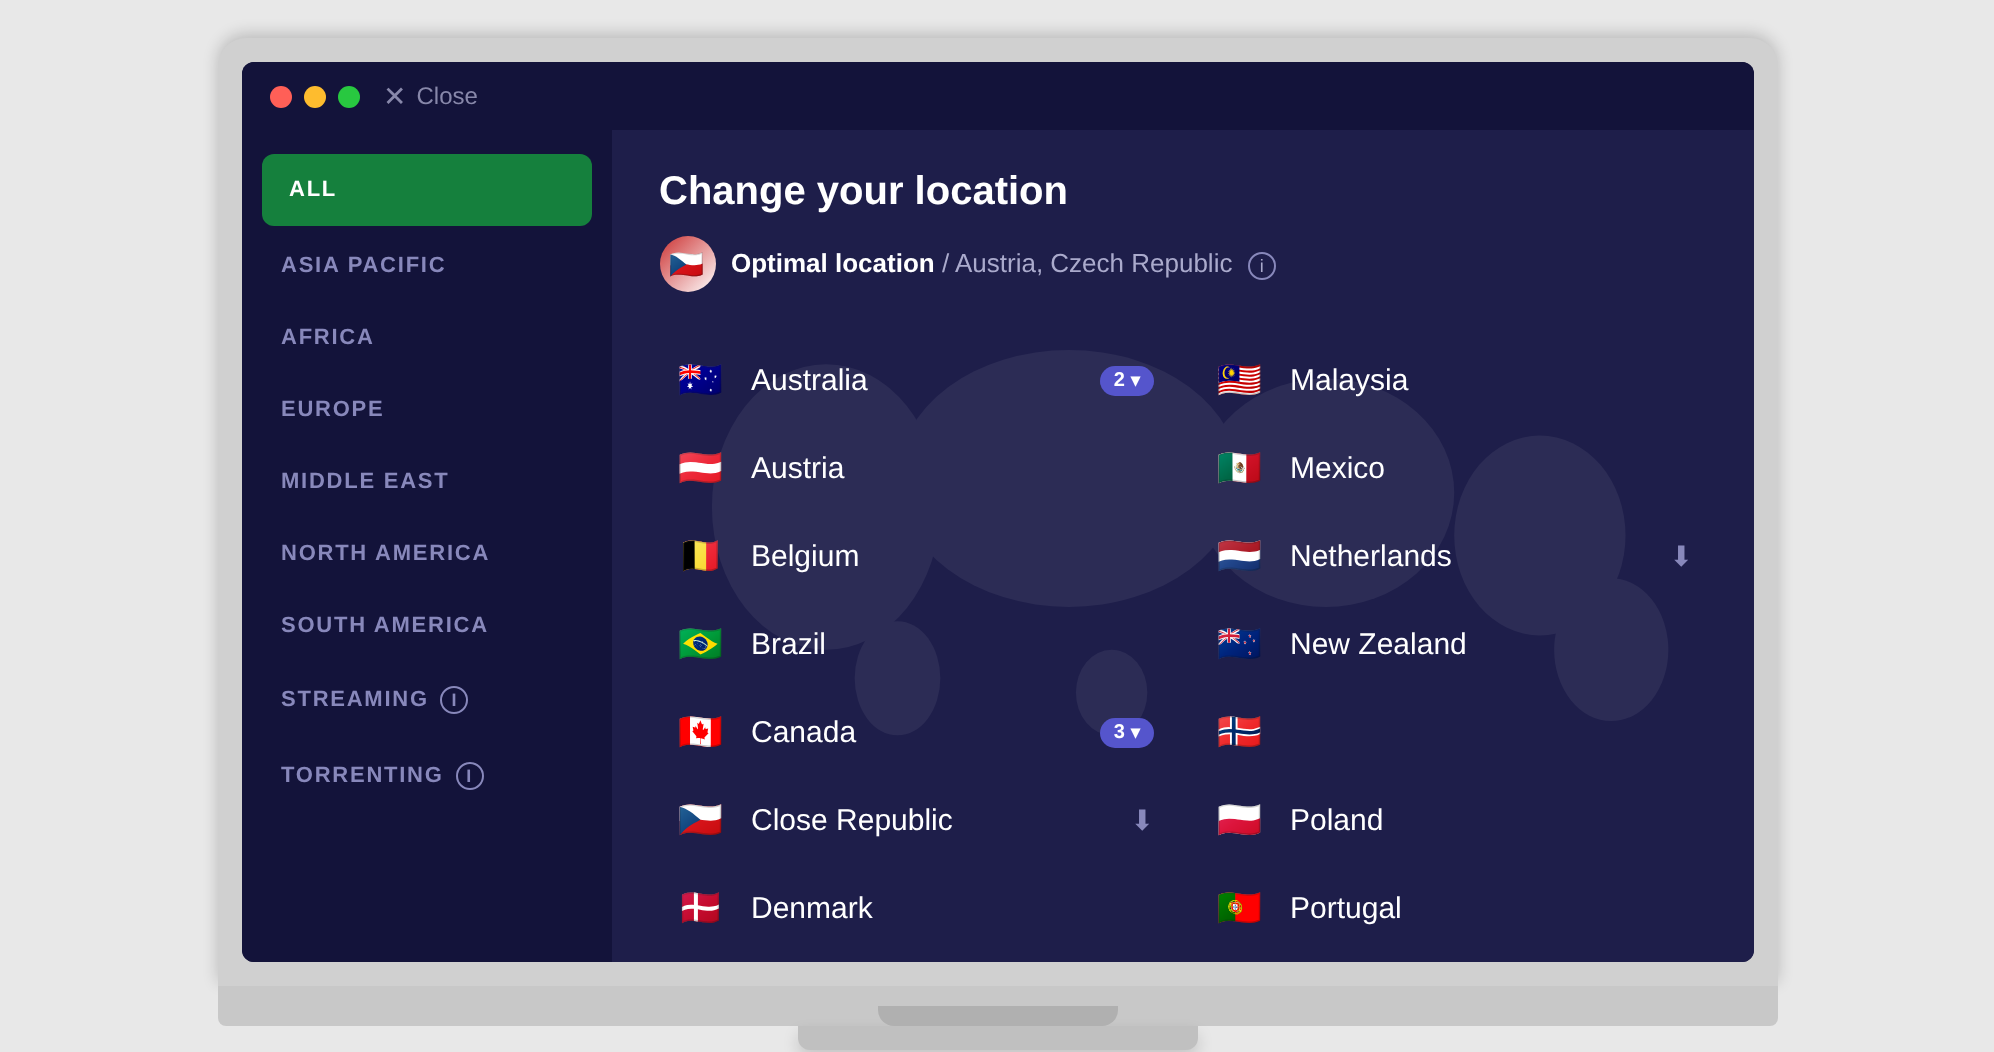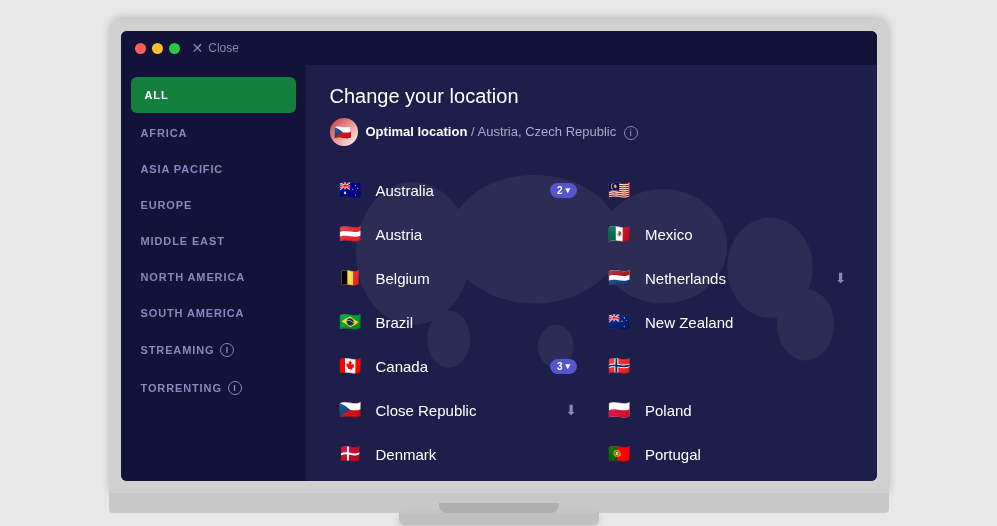--- a/index.html
+++ b/index.html
@@ -112,21 +112,21 @@
       background: #1e1e4a;
       padding: 20px 24px;
       overflow-y: auto;
       position: relative;
     }
     .main-content::-webkit-scrollbar { width: 4px; }
     .main-content::-webkit-scrollbar-track { background: transparent; }
     .main-content::-webkit-scrollbar-thumb { background: #3a3a7a; border-radius: 2px; }
     .page-title {
       font-size: 20px;
-      font-weight: 400;
+      font-weight: 700;
       color: #ffffff;
       margin-bottom: 4px;
     }
     .page-subtitle {
       font-size: 11px;
       color: #8888bb;
       margin-bottom: 16px;
     }
     .optimal-location {
       display: flex;
@@ -268,24 +268,24 @@
         </div>
       </div>
 
       <div class="app-body">
 
         <div class="sidebar">
           <div class="sidebar-item active">
             <span>ALL</span>
           </div>
           <div class="sidebar-item">
+            <span>ASIA PACIFIC</span>
+          </div>
+          <div class="sidebar-item">
             <span>AFRICA</span>
-          </div>
-          <div class="sidebar-item">
-            <span>ASIA PACIFIC</span>
           </div>
           <div class="sidebar-item">
             <span>EUROPE</span>
           </div>
           <div class="sidebar-item">
             <span>MIDDLE EAST</span>
           </div>
           <div class="sidebar-item">
             <span>NORTH AMERICA</span>
           </div>
@@ -366,20 +366,21 @@
               <div class="country-row">
                 <div class="flag-circle">🇩🇰</div>
                 <span class="country-name">Denmark</span>
               </div>
             </div>
 
             <div>
 
               <div class="country-row">
                 <div class="flag-circle">🇲🇾</div>
+                <span class="country-name">Malaysia</span>
               </div>
 
               <div class="country-row">
                 <div class="flag-circle">🇲🇽</div>
                 <span class="country-name">Mexico</span>
               </div>
 
               <div class="country-row">
                 <div class="flag-circle">🇳🇱</div>
                 <span class="country-name">Netherlands</span>

